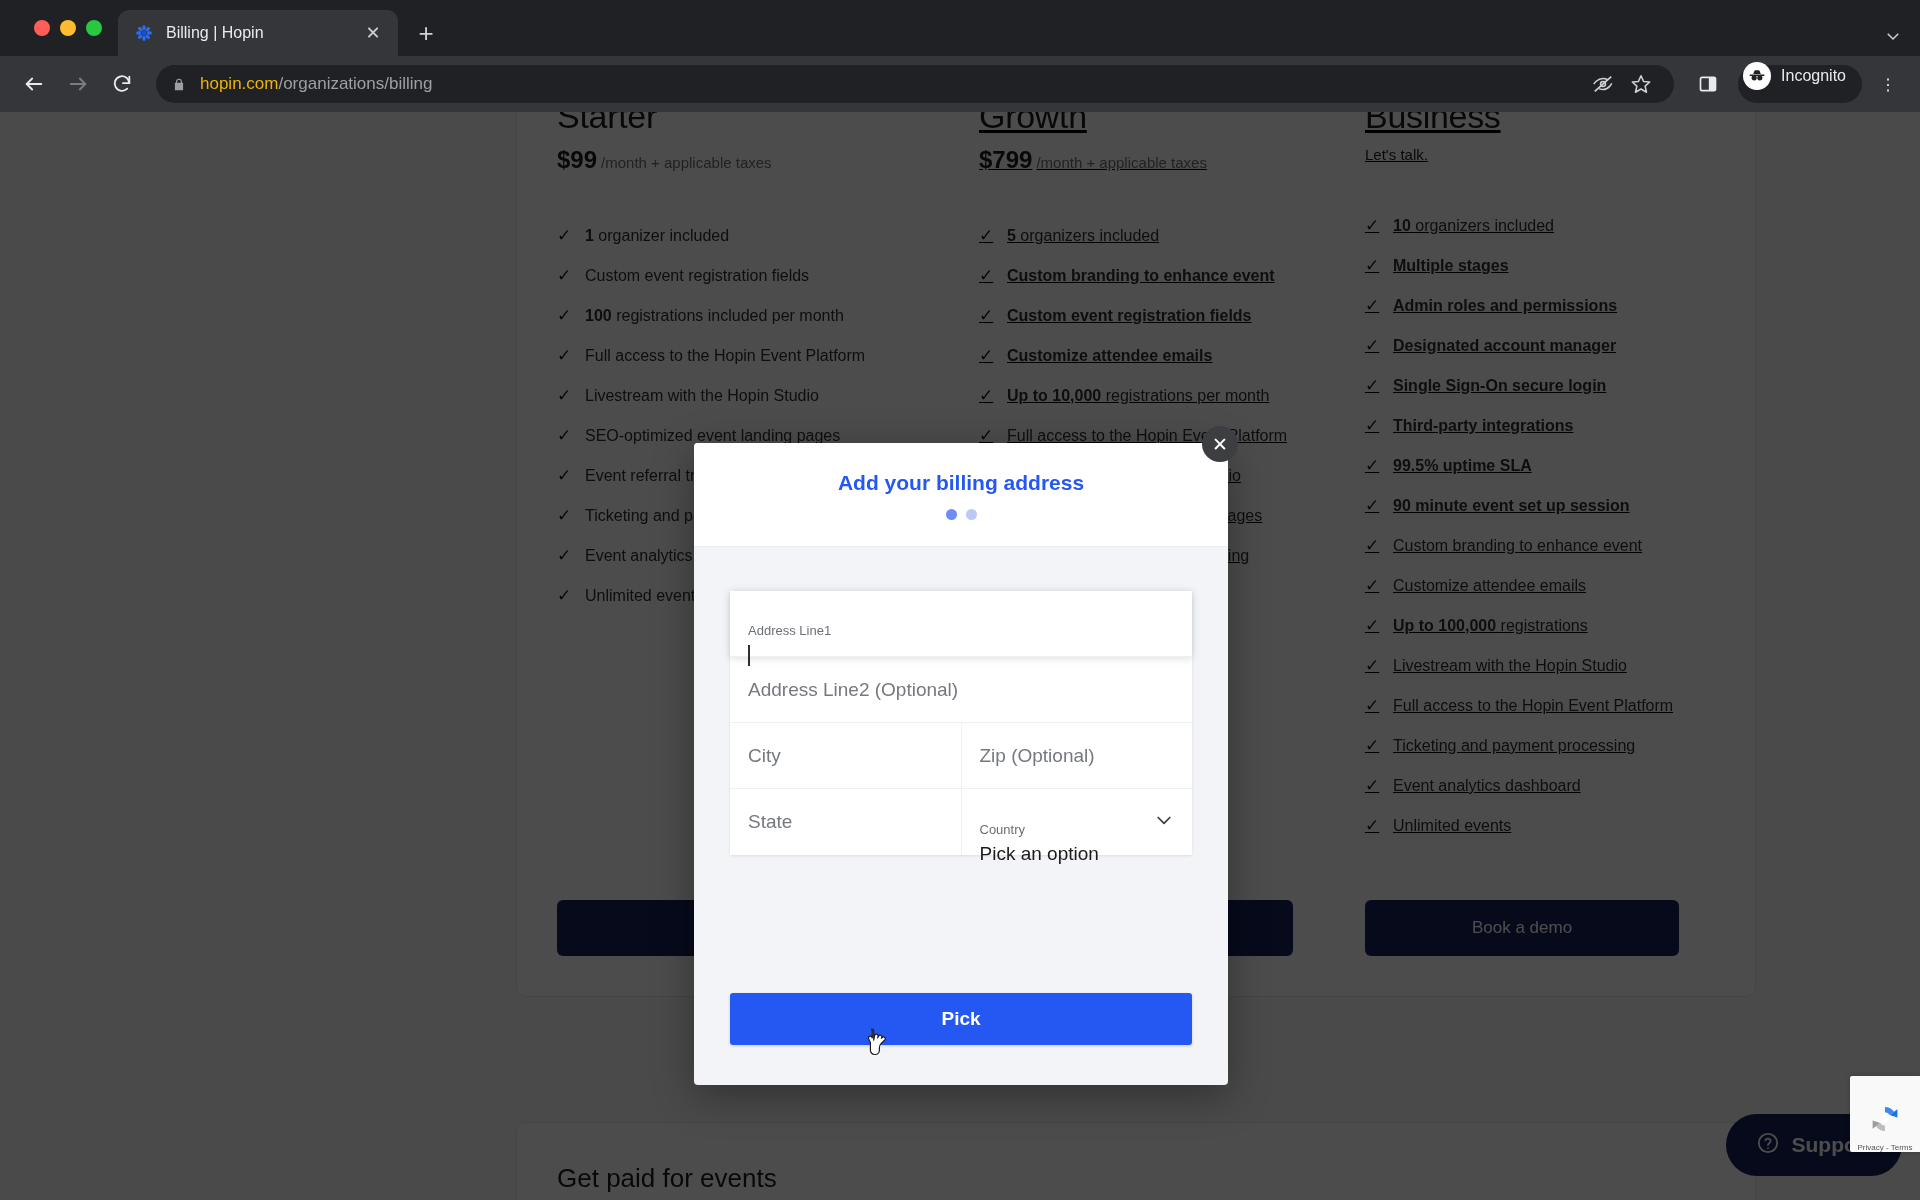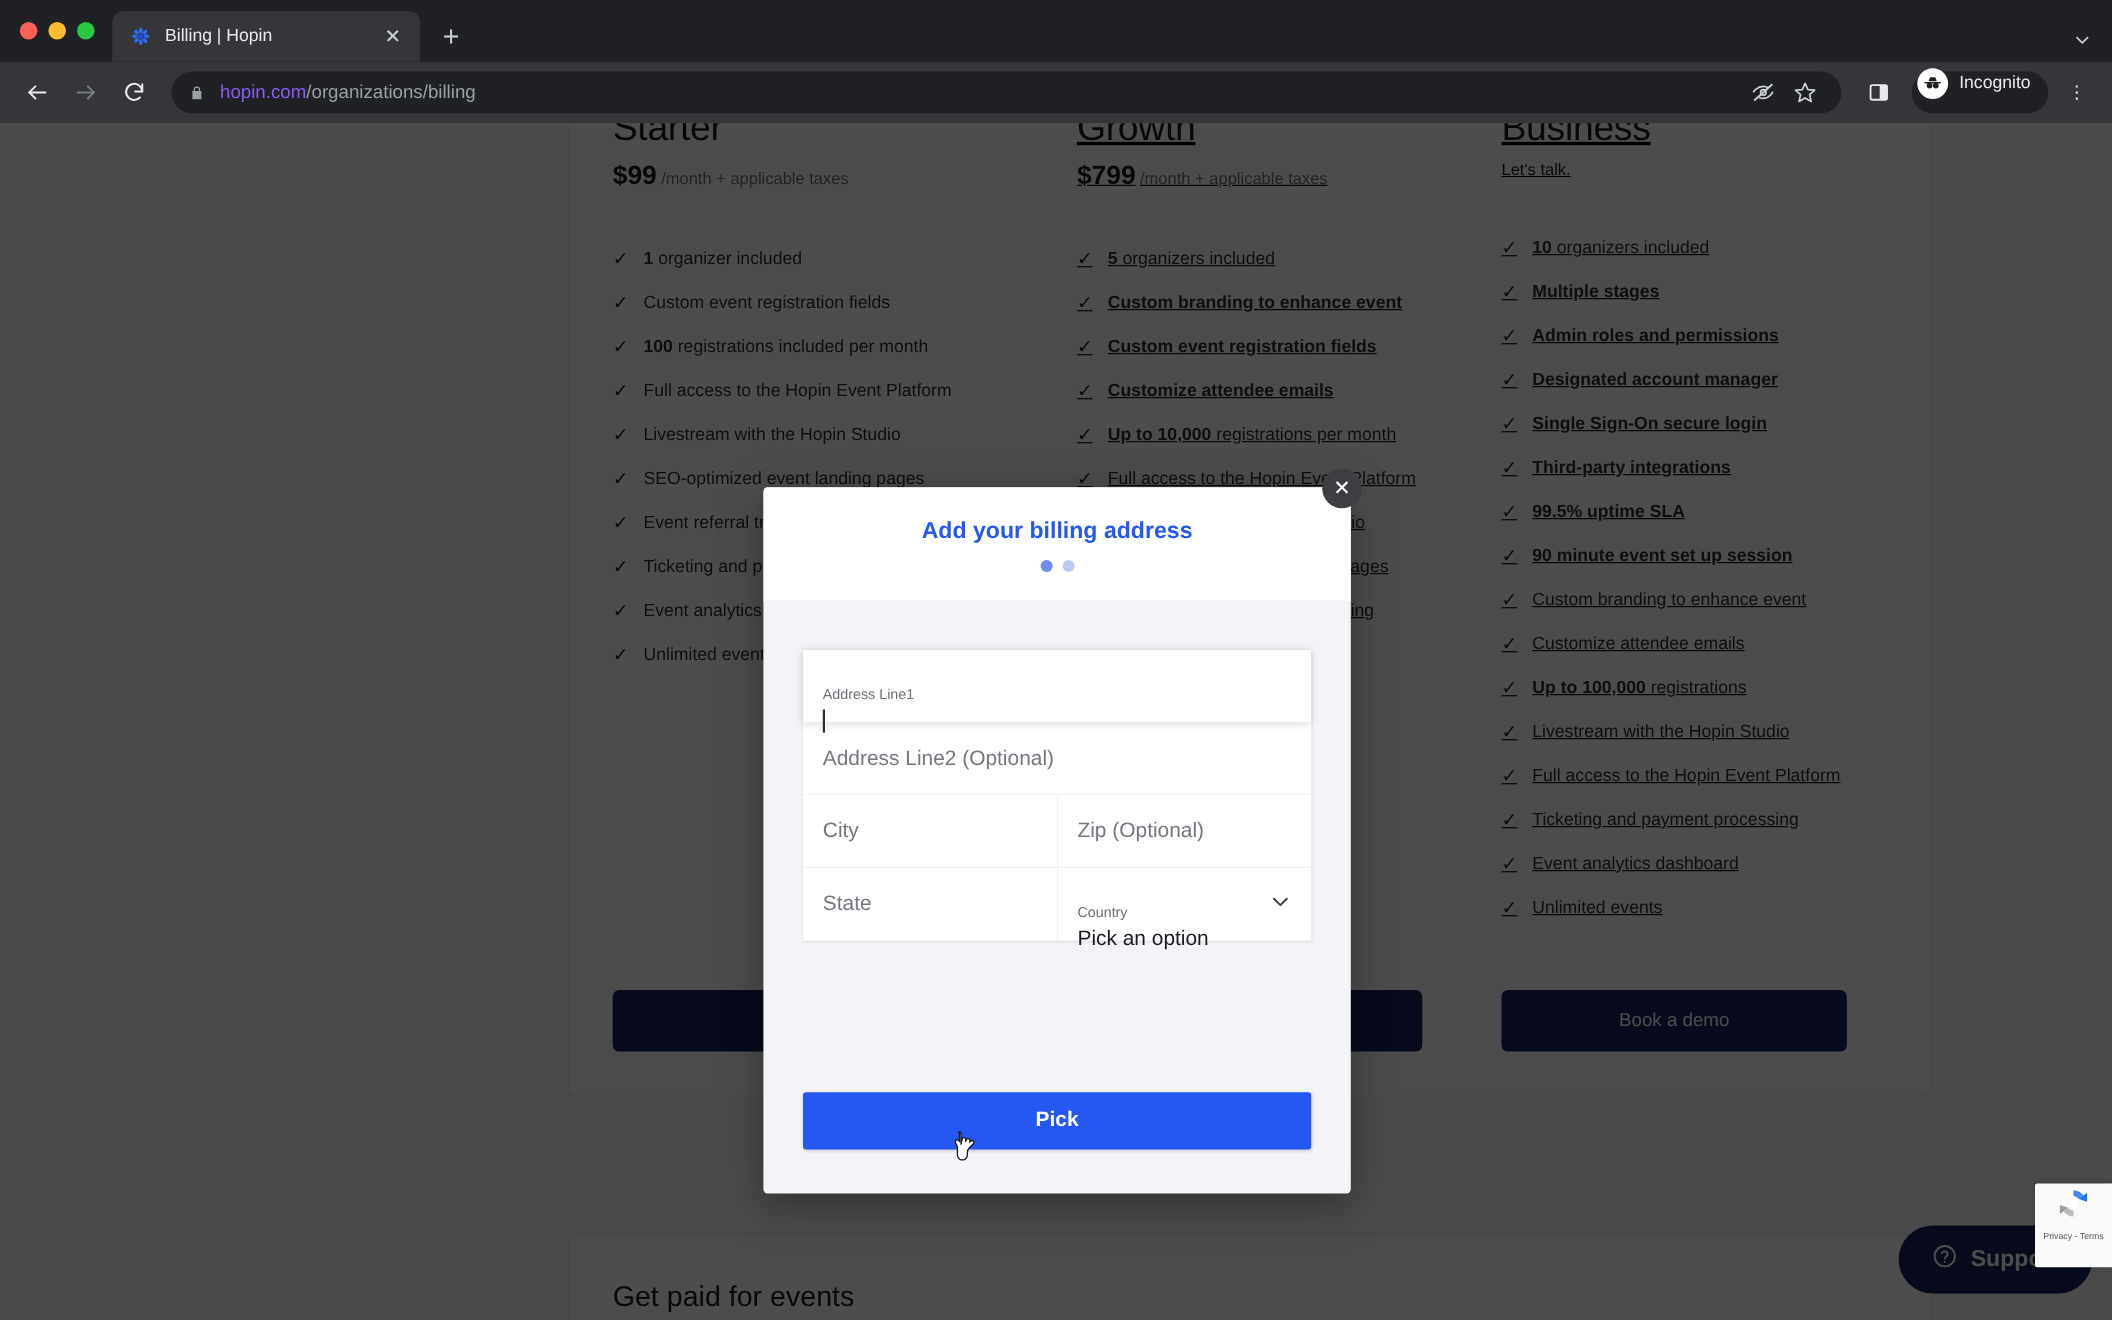--- a/index.html
+++ b/index.html
@@ -19,21 +19,21 @@
     display: flex;
     flex-direction: column;
   }
 
   
   #tabstrip {
     height: 56px;
     background: #202124;
     display: flex;
     align-items: flex-end;
-    padding-left: 10px;
+    padding-left: 26px;
     position: relative;
     border-top-left-radius: 12px;
     border-top-right-radius: 12px;
   }
   #traffic-lights {
     display: flex; gap: 10px;
     align-items: center;
     height: 56px;
     padding: 0 16px 0 8px;
   }
@@ -112,21 +112,21 @@
     margin: 0 10px;
     min-width: 0;
   }
   #lock-icon { flex: 0 0 16px; display:flex; }
   #url {
     font-size: 17px;
     color: #9aa0a6;
     white-space: nowrap;
     overflow: hidden;
   }
-  #url .host { color: #8b5cf6; }
+  #url .host { color: #eab308; }
   #omni-actions {
     display: flex; align-items: center; gap: 4px;
     margin-left: auto;
   }
   .omni-ico {
     width: 34px; height: 34px;
     display:flex;align-items:center;justify-content:center;
     color: #cdd0d4;
   }
   #incognito-pill {
@@ -271,21 +271,21 @@
   #recaptcha {
     position: absolute;
     right: 0px; bottom: 48px;
     width: 70px; height: 76px;
     background: #f9f9f9;
     border-radius: 2px 0 0 2px;
     box-shadow: 0 0 5px rgba(0,0,0,0.22);
     display: flex;
     flex-direction: column;
     align-items: center;
-    justify-content: flex-start;
+    justify-content: flex-end;
     gap: 2px;
     z-index: 6;
     margin-left: 40px;
   }
   #recaptcha-text { font-size: 8px; color: #555; white-space: nowrap; }
 
   
   #modal-layer {
     position: absolute;
     inset: 0;

